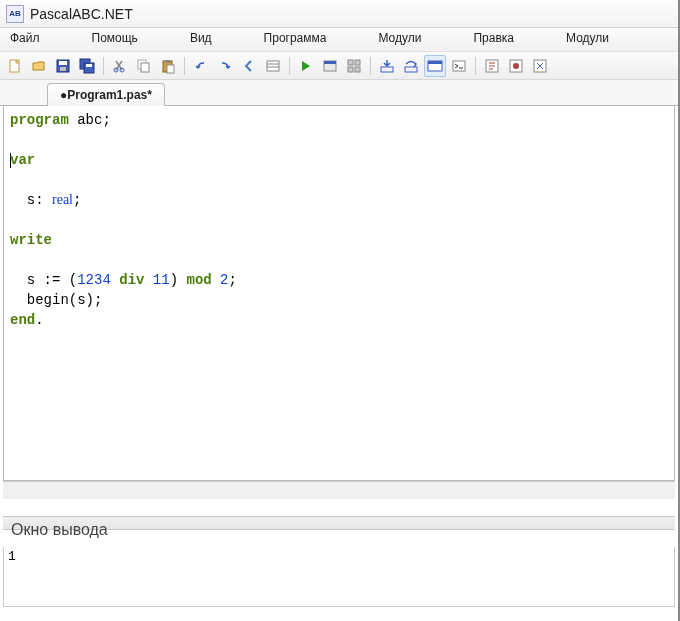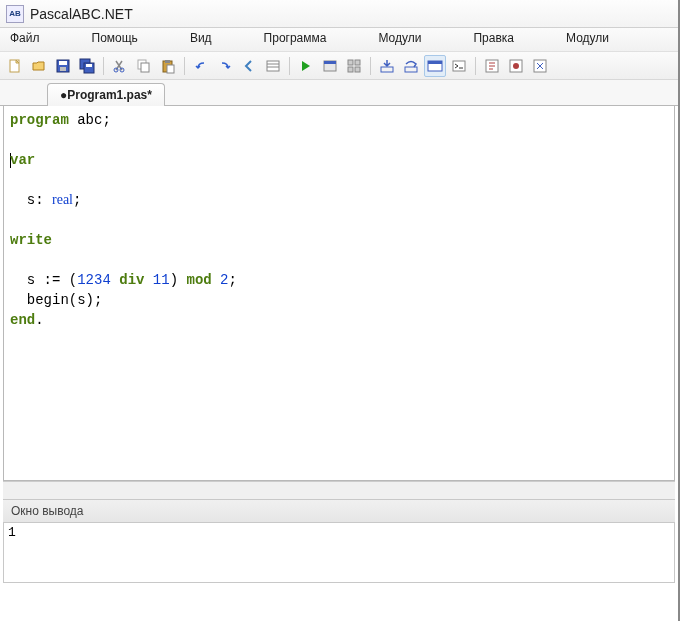--- a/index.html
+++ b/index.html
@@ -76,24 +76,24 @@
   }
   .kw { color:#4d7c0f;font-weight:bold; }
   .type { color:#1040d0;font-family:Liberation Serif, serif; }
   .num { color:#1040d0; }
   .caret {
     display:inline-block;border-left:1px solid #000;height:15px;
     vertical-align:middle;margin-right:-1px;
   }
   .scroll-gap { height: 18px;background:#f0f0f0;border-top:1px solid #ccc;margin:0 3px;}
   .output-header {
-    height:24px;padding:4px 8px;
+    height:14px;padding:4px 8px;
     background:linear-gradient(#f0f0f0,#e6e6e6);
     border-top:1px solid #c8c8c8;border-bottom:1px solid #c8c8c8;
-    margin:0 3px;color:#444;font-size:12px;
+    margin:17px 3px;color:#444;font-size:16px;
   }
   .output-body {
     height:60px;margin:0 3px;padding:2px 4px;
     font-family:"Courier New",monospace;font-size:13px;
     background:#fff;border:1px solid #c8c8c8;border-top:none;
     overflow:auto;
   }
   svg { display:block; }
 </style>
 </head>

